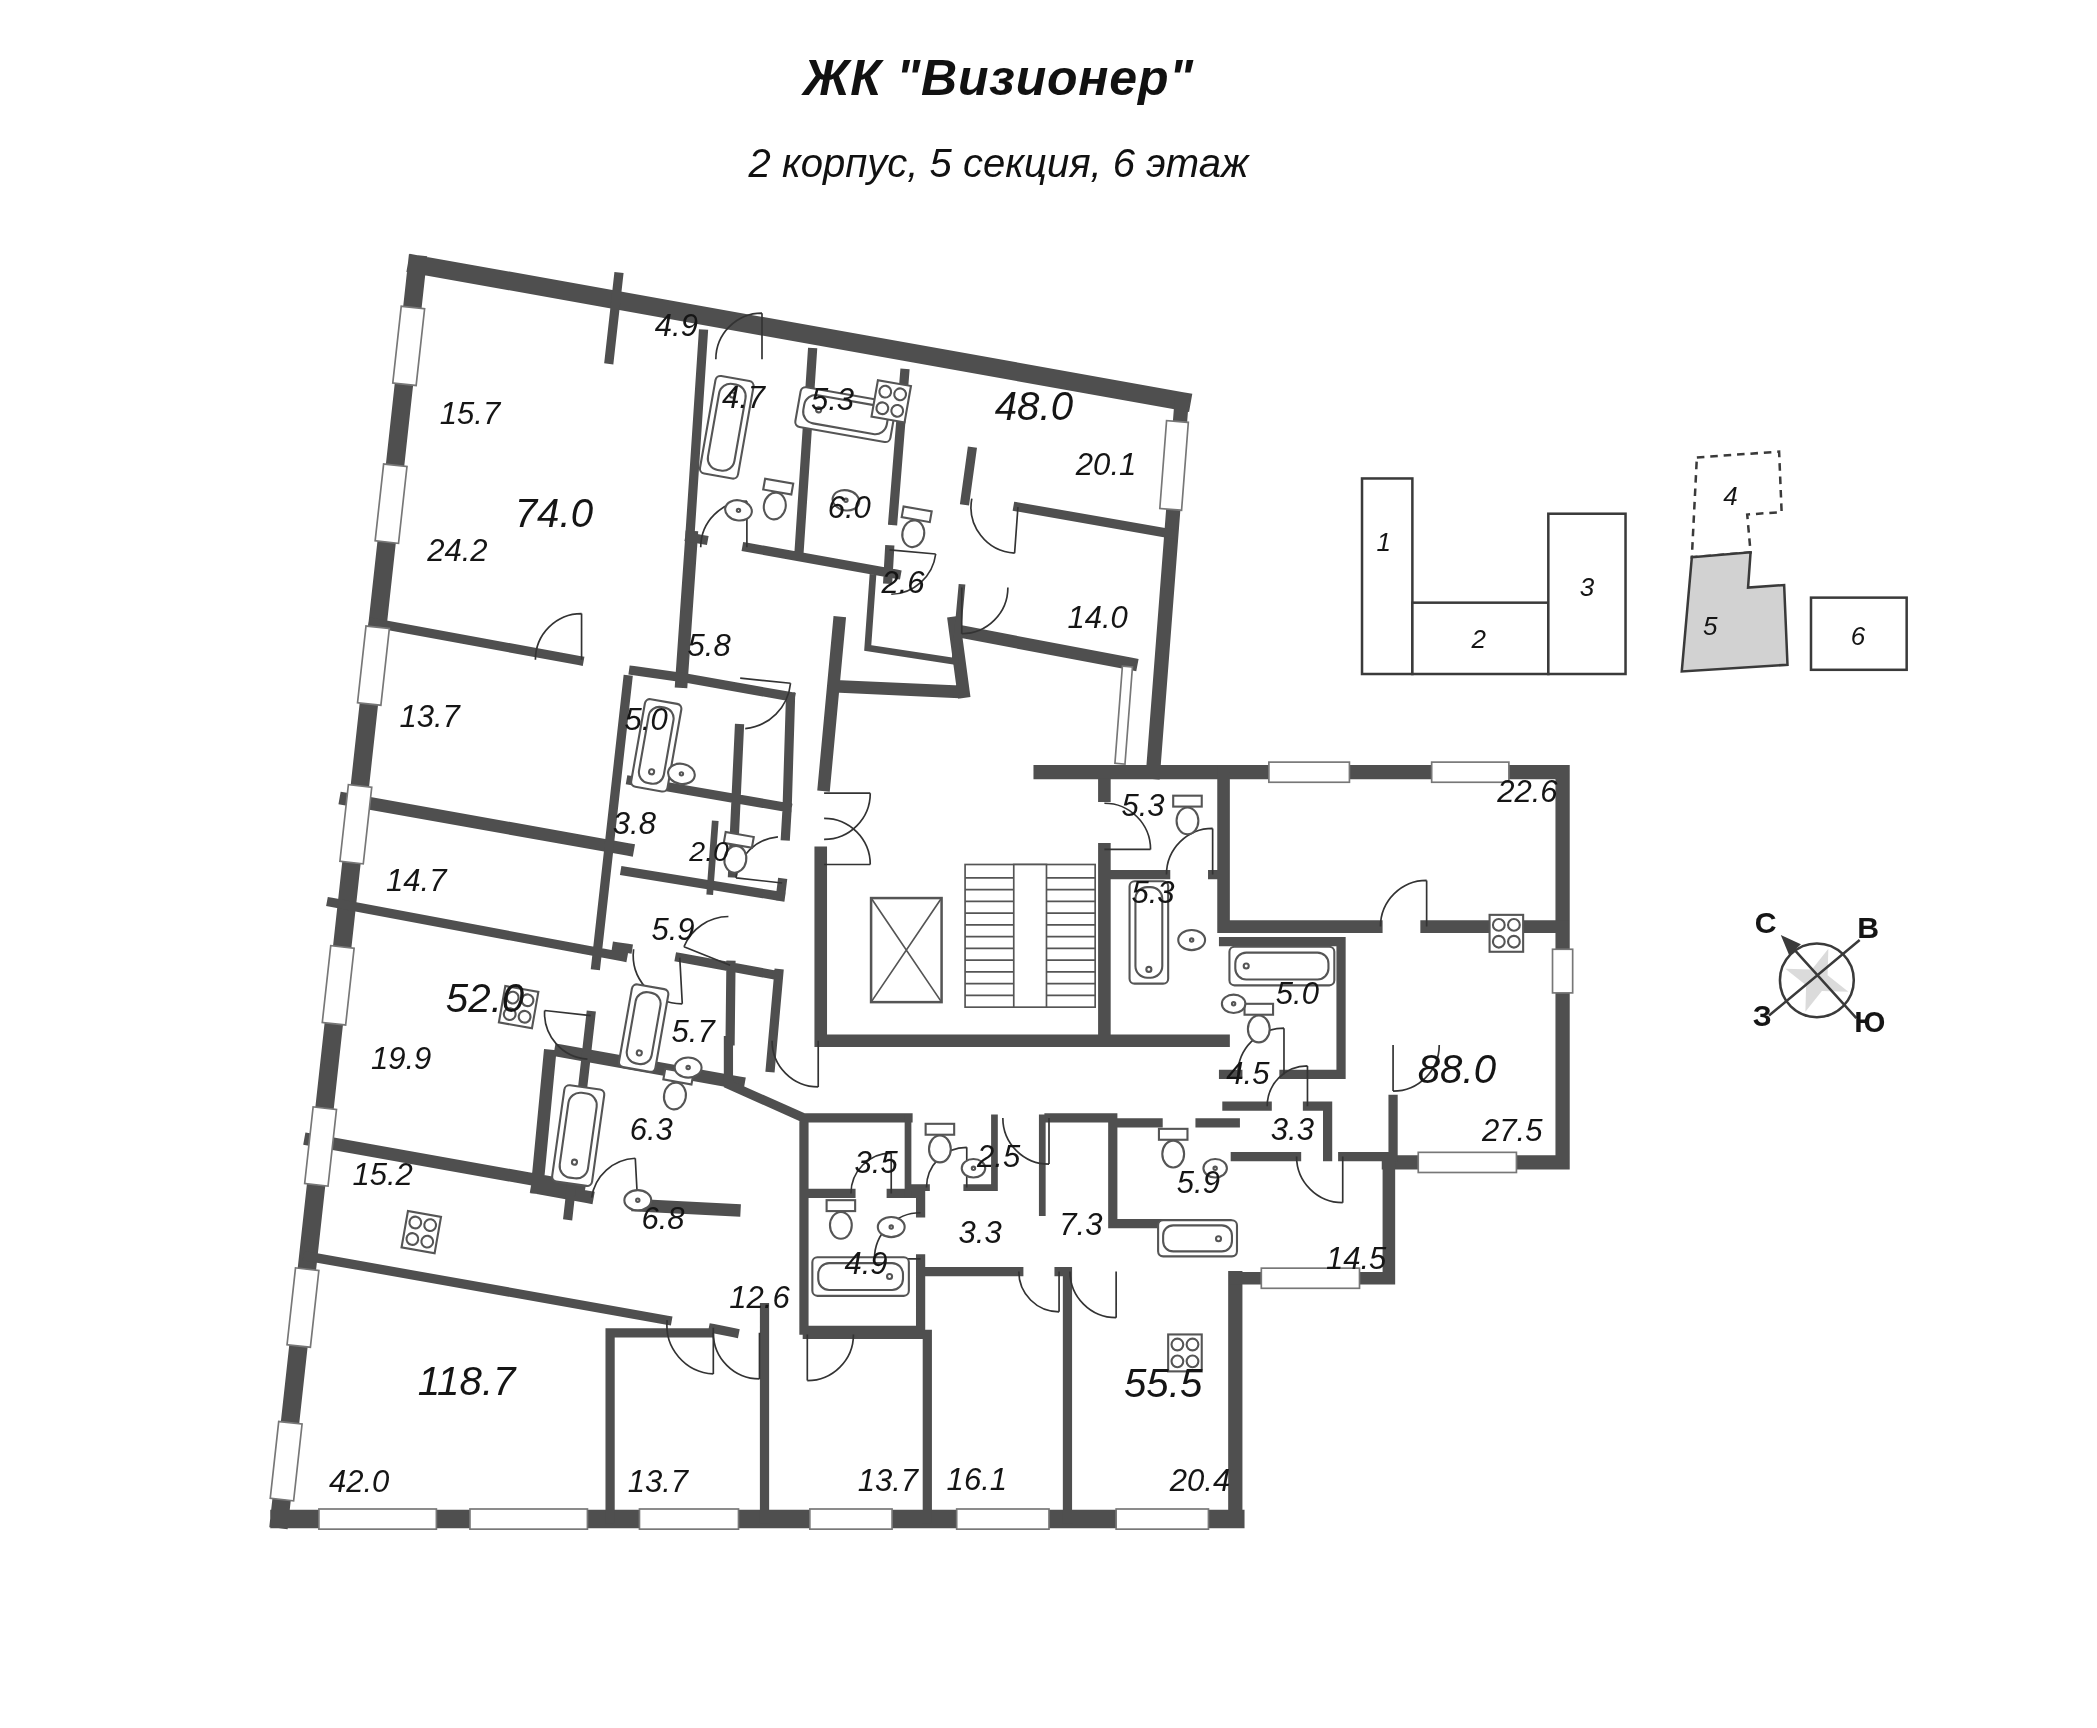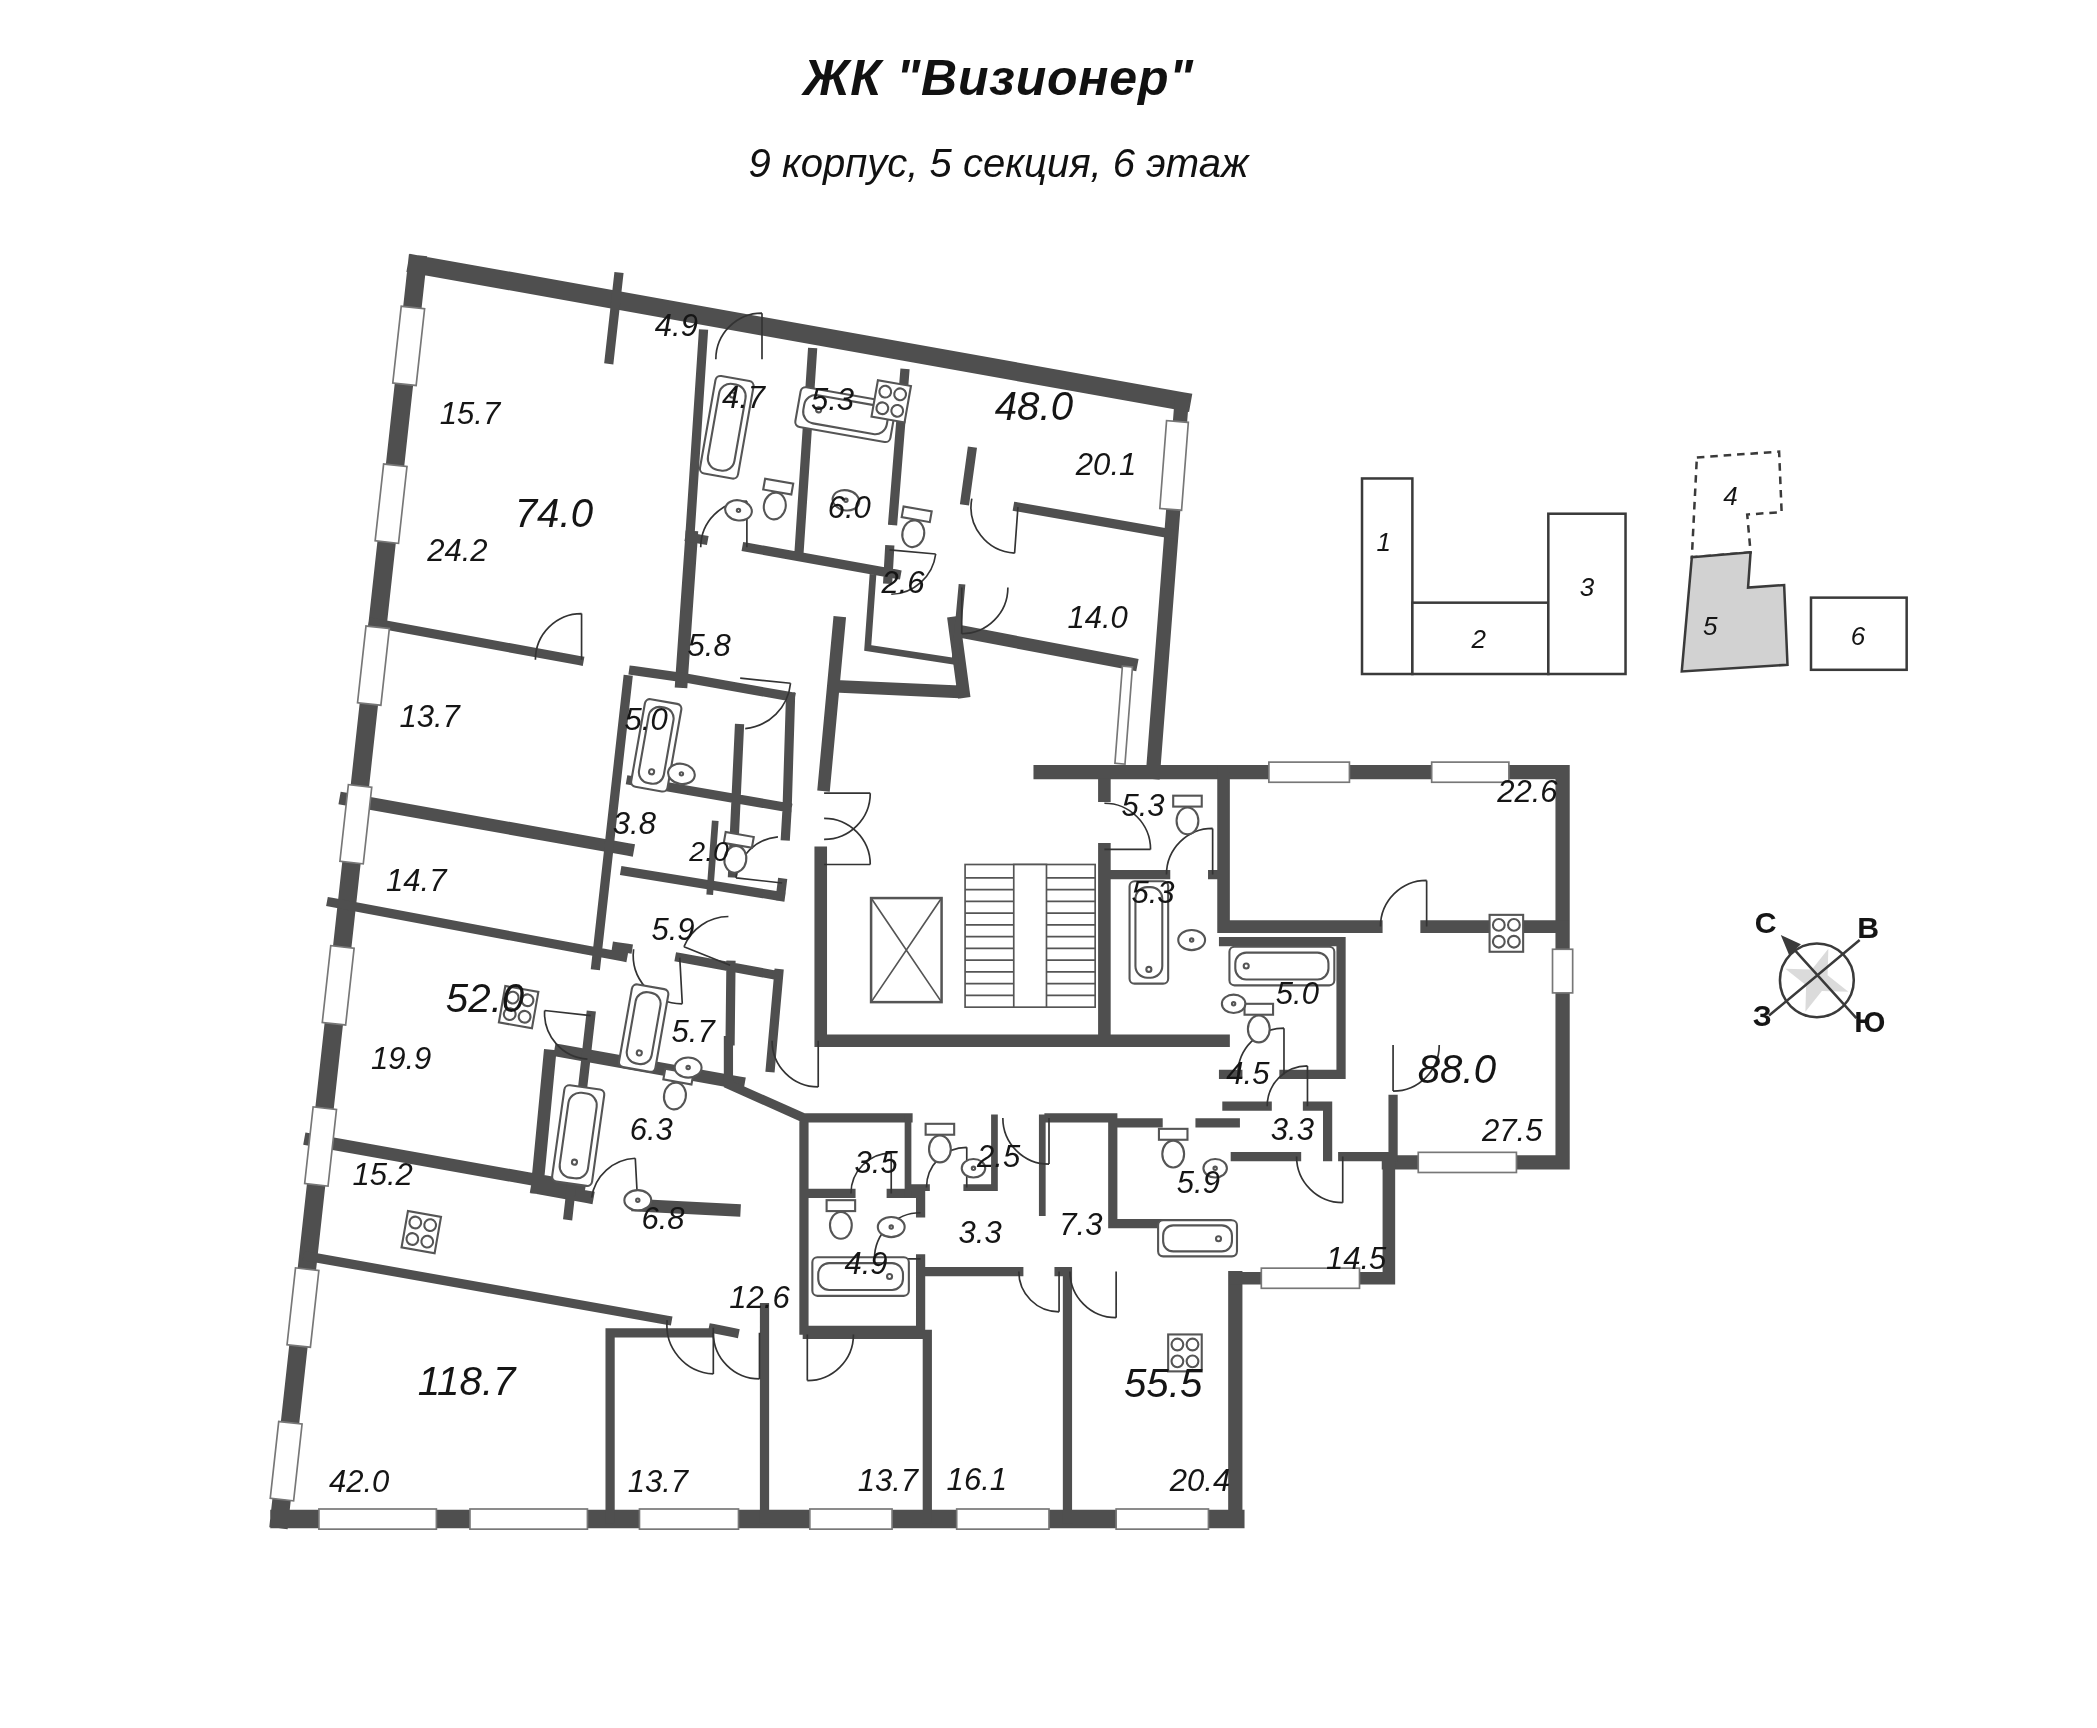--- a/index.html
+++ b/index.html
@@ -10,21 +10,21 @@
   .subtitle{position:absolute;top:141px;left:0;width:1997px;text-align:center;
          font-size:40px;font-style:italic;font-weight:400;}
   svg{position:absolute;left:0;top:0;}
   svg text{font-family:"Liberation Sans",sans-serif;font-style:italic;fill:#151515;text-anchor:middle;}
 </style>
 </head>
 <body>
 
 <div class="screen">
   <div class="title">ЖК "Визионер"</div>
-  <div class="subtitle">9 корпус, 5 секция, 6 этаж</div>
+  <div class="subtitle">2 корпус, 5 секция, 6 этаж</div>
 
   <svg width="2098" height="1729" viewBox="0 0 2500 2060">
 
     <g stroke="#4f4f4f" stroke-linecap="square" fill="none">
       <path stroke-width="22" d="M497,315 L1408,478 M497,315 L333,1810 M333,1810 L1472,1810"></path>
       <path stroke-width="17" d="M1408,478 L1374,920 M1240,920 L1862,920 M1862,920 L1862,1385 M1862,1385 L1655,1385 M1472,1523 L1472,1810"></path>
       <path stroke-width="15" d="M1655,1385 L1655,1523 M1655,1523 L1472,1523"></path>
     </g>
 
     <g stroke="#4f4f4f" stroke-linecap="square" fill="none">

